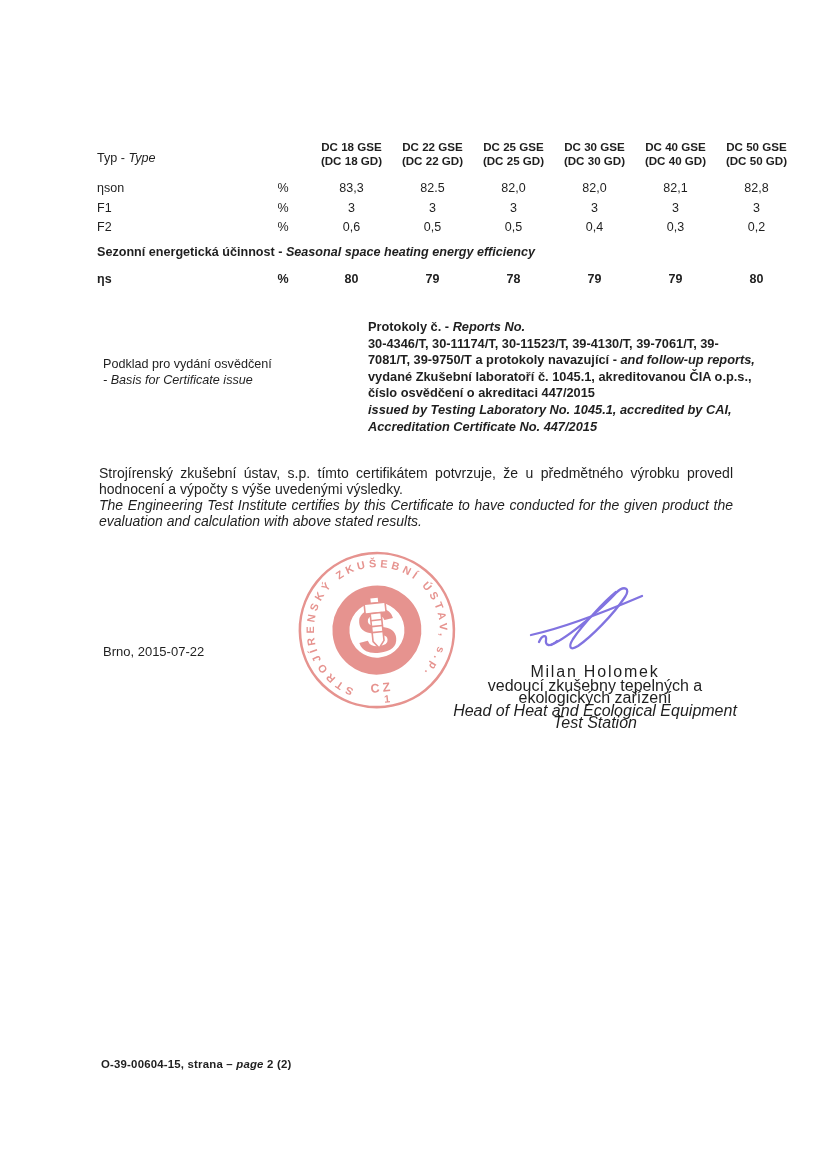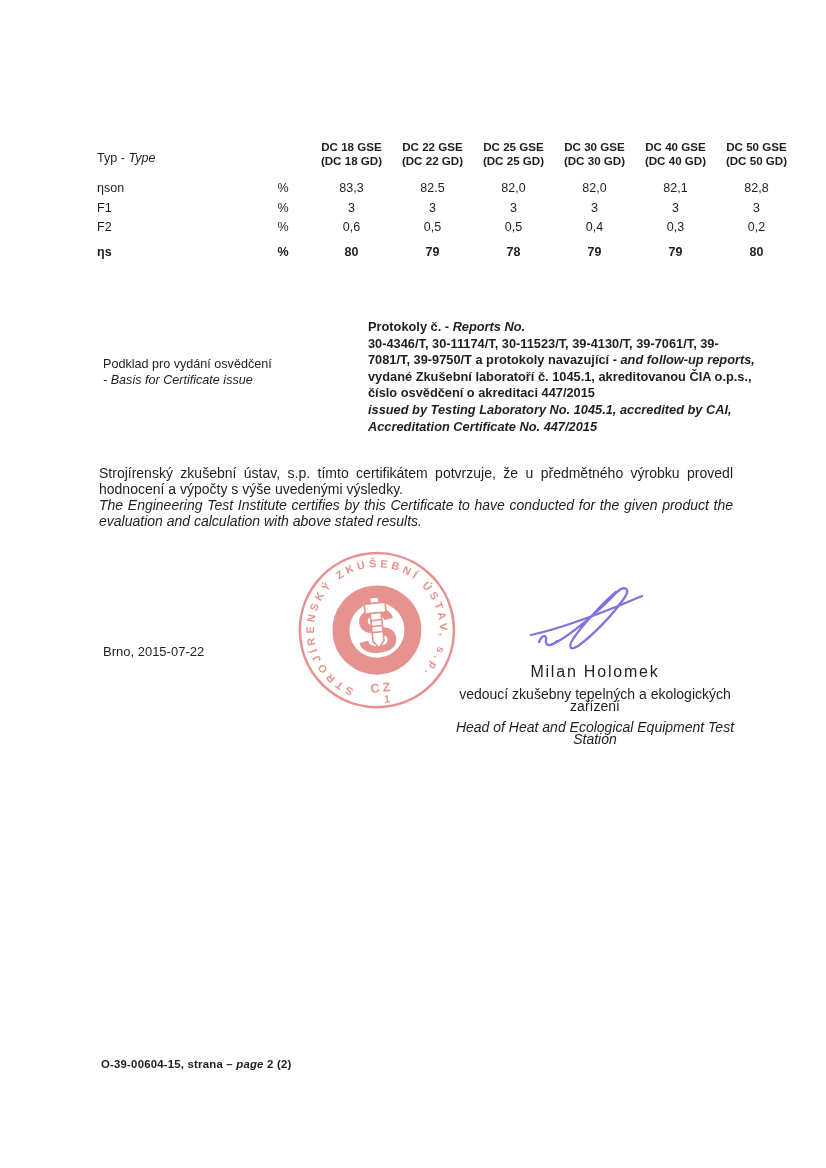--- a/index.html
+++ b/index.html
@@ -23,21 +23,21 @@
   .reports{left:368px;top:319px;font-size:12.8px;line-height:16.6px;white-space:nowrap;font-weight:bold;}
   
   .statement{left:99px;top:465px;width:634px;font-size:14px;line-height:16.1px;}
   .jl{text-align:justify;text-align-last:justify;}
   .date{left:103px;top:637px;font-size:13px;margin-top:7px;}
   
   .stamp{left:296px;top:551px;width:164px;height:160px;transform:rotate(-6deg);}
   .sig{left:515px;top:581px;width:135px;height:75px;}
   .signer{left:445px;top:663px;width:300px;text-align:center;}
   .signer-name{font-size:16px;letter-spacing:1.8px;line-height:17px;}
-  .signer-role{font-size:14px;line-height:12.4px;margin-top:8px;}
+  .signer-role{font-size:16px;line-height:12.4px;}
   .footer{left:101px;top:1058px;font-size:11.4px;font-weight:bold;letter-spacing:.2px;text-align:right;}
 </style>
 </head>
 <body>
 
 <div class="page">
 
   <section class="abs tbl">
 
     <div class="typ"><span>Typ - </span><span class="i">Type</span></div>
@@ -87,20 +87,21 @@
 
     <div>F2</div>
     <div class="c">%</div>
     <div class="c">0,6</div>
     <div class="c">0,5</div>
     <div class="c">0,5</div>
     <div class="c">0,4</div>
     <div class="c">0,3</div>
     <div class="c">0,2</div>
 
+    <div class="section"><span>Sezonní energetická účinnost - </span><span class="i">Seasonal space heating energy efficiency</span></div>
 
     <div class="b">ηs</div>
     <div class="c b">%</div>
     <div class="c b">80</div>
     <div class="c b">79</div>
     <div class="c b">78</div>
     <div class="c b">79</div>
     <div class="c b">79</div>
     <div class="c b">80</div>
   </section>

